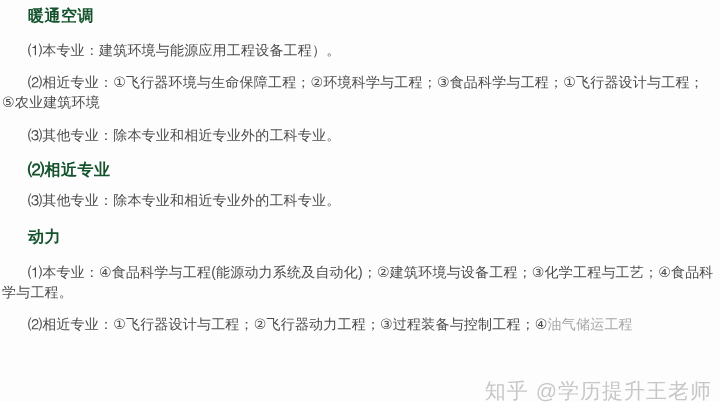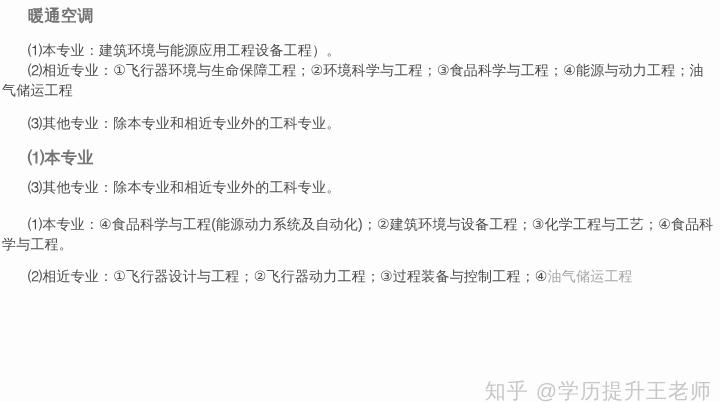--- a/index.html
+++ b/index.html
@@ -17,34 +17,35 @@
     font-size: 14px;
   }
   .doc {
     padding: 8px 6px 0 2px;
   }
   .sec-title {
     margin: 0;
     font-size: 16px;
     line-height: 16px;
     font-weight: 700;
-    color: #737373;
+    color: #14532d;
     text-indent: 26px;
     letter-spacing: 0.5px;
   }
   .para {
     margin: 0;
     line-height: 20px;
     letter-spacing: 0.2px;
   }
   .line {
     display: block;
   }
   .indent {
     text-indent: 26px;
+    margin-top: 12px;
   }
   
   .mt16 { margin-top: 16px; }
   .mt13 { margin-top: 13px; }
   .mt17 { margin-top: 17px; }
   .mt14 { margin-top: 14px; }
   .mt11 { margin-top: 11px; }
   .mt19 { margin-top: 19px; }
   .mt12 { margin-top: 12px; }
   .ref-sup {
@@ -75,35 +76,36 @@
 
 <div class="doc">
 
   <h2 class="sec-title">暖通空调</h2>
 
   <p class="para mt16">
     <span class="line indent">⑴本专业：建筑环境与能源应用工程设备工程）。</span>
   </p>
 
   <p class="para">
-    <span class="line indent">⑵相近专业：①飞行器环境与生命保障工程；②环境科学与工程；③食品科学与工程；④能源与动力工程；油气储运工程</span>
+    <span class="line indent">⑵相近专业：①飞行器环境与生命保障工程；②环境科学与工程；③食品科学与工程；①飞行器设计与工程；⑤农业建筑环境</span>
   </p>
 
   <p class="para mt13">
     <span class="line indent">⑶其他专业：除本专业和相近专业外的工科专业。</span>
   </p>
 
-  <h2 class="sec-title mt17">⑴本专业</h2>
+  <h2 class="sec-title mt17">⑵相近专业</h2>
 
 
 
   <p class="para mt11">
     <span class="line indent">⑶其他专业：除本专业和相近专业外的工科专业。</span>
   </p>
 
+  <h2 class="sec-title mt19">动力</h2>
 
   <p class="para mt17">
     <span class="line indent">⑴本专业：④食品科学与工程(能源动力系统及自动化)；②建筑环境与设备工程；③化学工程与工艺；④食品科学与工程。</span>
   </p>
 
   <p class="para mt12">
     <span class="line indent"><span>⑵相近专业：①飞行器设计与工程；②飞行器动力工程；③过程装备与控制工程；④</span><span class="faded-run">油气储运工程</span></span>
   </p>
 
 </div>

